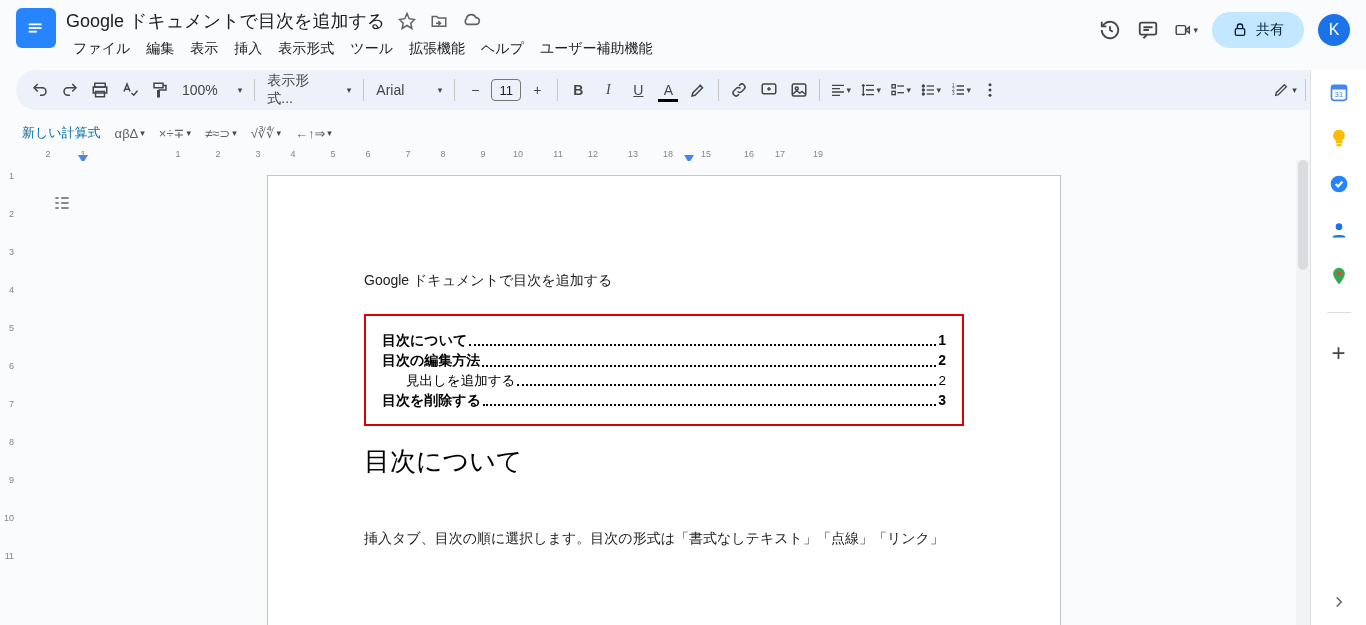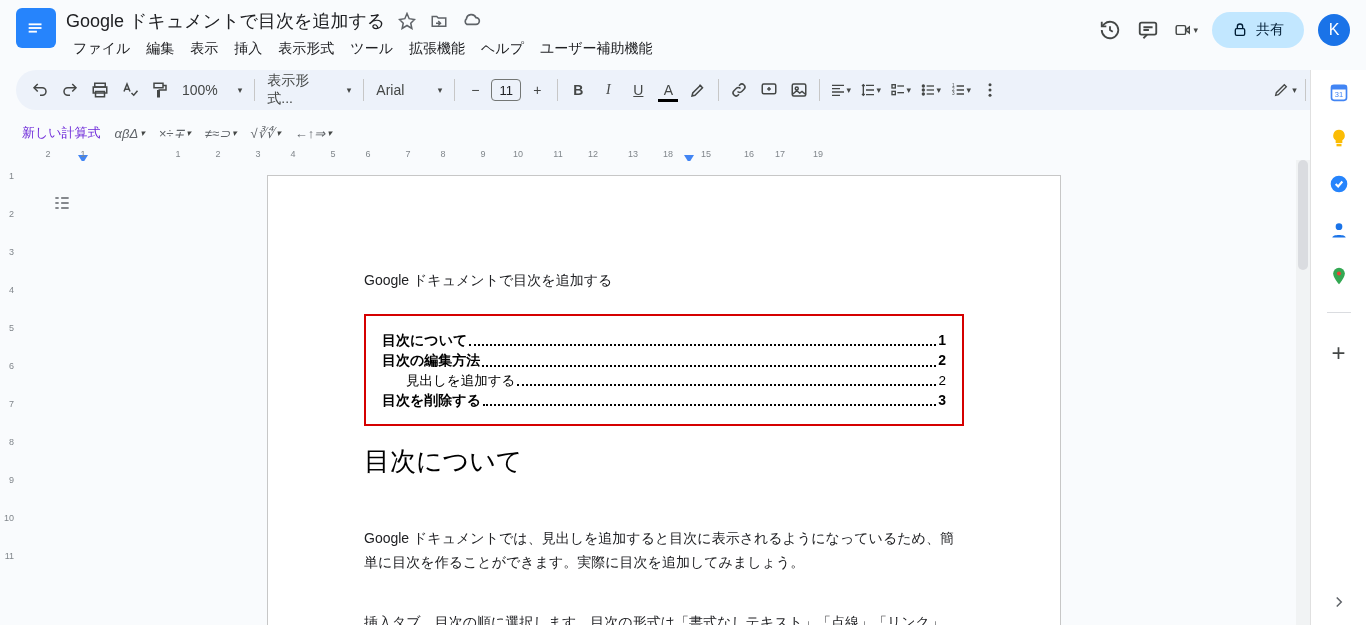--- a/index.html
+++ b/index.html
@@ -21,22 +21,22 @@
 .toolbar { background: #edf2fa; border-radius: 24px; display: flex; align-items: center; padding: 2px 10px; gap: 2px; min-height: 40px; }
 .tb-btn { min-width: 28px; height: 28px; display: flex; align-items: center; justify-content: center; color: #444746; cursor: pointer; border-radius: 4px; font-size: 14px; }
 .tb-sep { width: 1px; height: 22px; background: #c7c7c7; margin: 0 4px; }
 .tb-select { display: flex; align-items: center; gap: 20px; padding: 0 6px; color: #444746; cursor: pointer; font-size: 14px; }
 .font-size-box { display: inline-flex; align-items: center; justify-content: center; width: 30px; height: 22px; border: 1px solid #747775; border-radius: 4px; font-size: 13px; }
 .dropdown-arrow { font-size: 9px; color: #444746; }
 .underline-a { position: relative; }
 .underline-a::after { content: ""; position: absolute; bottom: 2px; left: 4px; right: 4px; height: 3px; background: #000; }
 .toolbar-spacer { flex: 1; }
 .equation-bar { display: flex; align-items: center; padding: 4px 20px 8px 22px; gap: 14px; font-size: 13px; color: #3c4043; }
-.eq-label { color: #6d28d9; }
-.eq-item { display: flex; align-items: center; gap: 2px; color: #5f6368; cursor: pointer; font-size: 13px; font-style: italic; }
+.eq-label { color: #0369a1; }
+.eq-item { display: flex; align-items: center; gap: 2px; color: #5f6368; cursor: pointer; font-size: 13px; }
 .eq-close { margin-left: auto; cursor: pointer; font-size: 18px; color: #5f6368; padding-right: 6px; }
 .workspace { display: flex; position: absolute; top: 145px; bottom: 0; left: 0; right: 56px; }
 .ruler-h { position: absolute; top: 0; left: 18px; right: 0; height: 16px; display: flex; align-items: flex-end; font-size: 9px; color: #80868b; padding-left: 254px; }
 .ruler-h-num { position: absolute; bottom: 2px; transform: translateX(-50%); }
 .indent-marker { position: absolute; bottom: -2px; width: 0; height: 0; border-left: 5px solid transparent; border-right: 5px solid transparent; border-top: 8px solid #4285f4; }
 .ruler-v { position: absolute; left: 0; top: 16px; bottom: 0; width: 18px; }
 .ruler-v-num { position: absolute; right: 4px; font-size: 9px; color: #80868b; transform: translateY(-50%); }
 .canvas { position: absolute; left: 18px; right: 0; top: 16px; bottom: 0; overflow-y: auto; background: #f9fbfd; }
 .outline-btn { position: absolute; left: 30px; top: 28px; width: 28px; height: 28px; color: #5f6368; cursor: pointer; display:flex; align-items:center; justify-content:center;}
 .page { width: 794px; min-height: 1000px; background: #fff; margin: 14px auto 0; border: 1px solid #c7c7c7; padding: 96px 96px; position: relative; box-shadow: 0 0 0 rgba(0,0,0,0); }
@@ -370,21 +370,20 @@
             <span class="toc-dots"></span>
             <span class="toc-page">2</span>
           </div>
           <div class="toc-row">
             <span class="toc-label">目次を削除する</span>
             <span class="toc-dots"></span>
             <span class="toc-page">3</span>
           </div>
         </div>
       <div class="h1-ja">目次について</div>
-      <div class="body-text">Google ドキュメントでは、見出しを追加すると目次に表示されるようになっているため、簡単に目次を作ることができます。実際に目次を追加してみましょう。</div>
       <div class="body-text">挿入タブ、目次の順に選択します。目次の形式は「書式なしテキスト」「点線」「リンク」</div>
     </div>
   </div>
 </div>
 
 <div class="vscroll">
     <div class="vscroll-thumb"></div>
   </div>
 
 <div class="side-panel">

